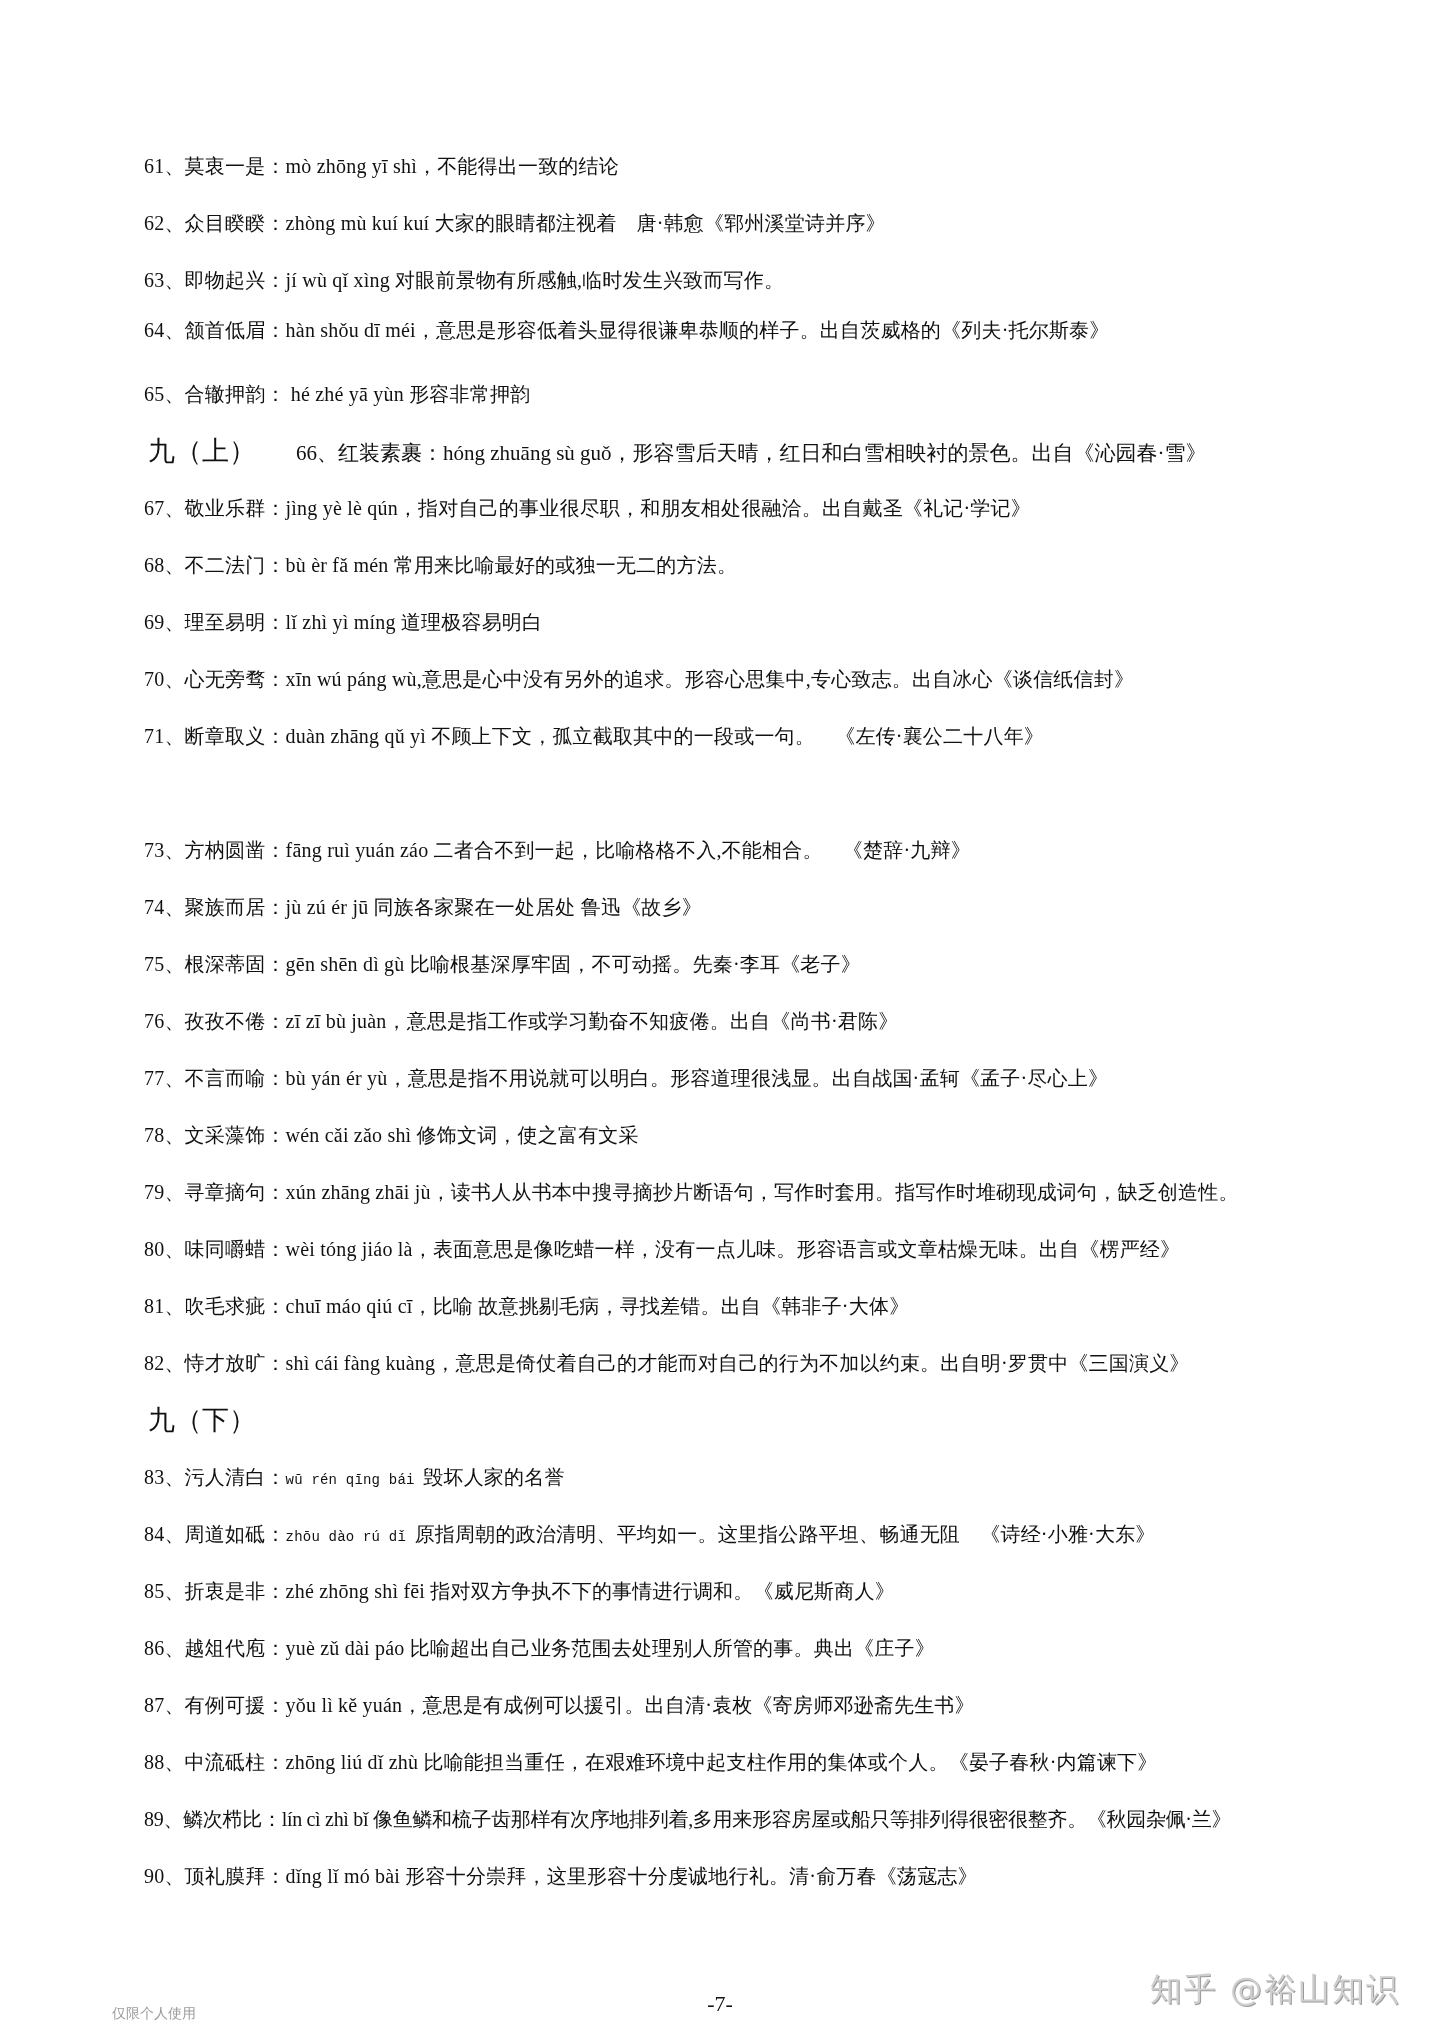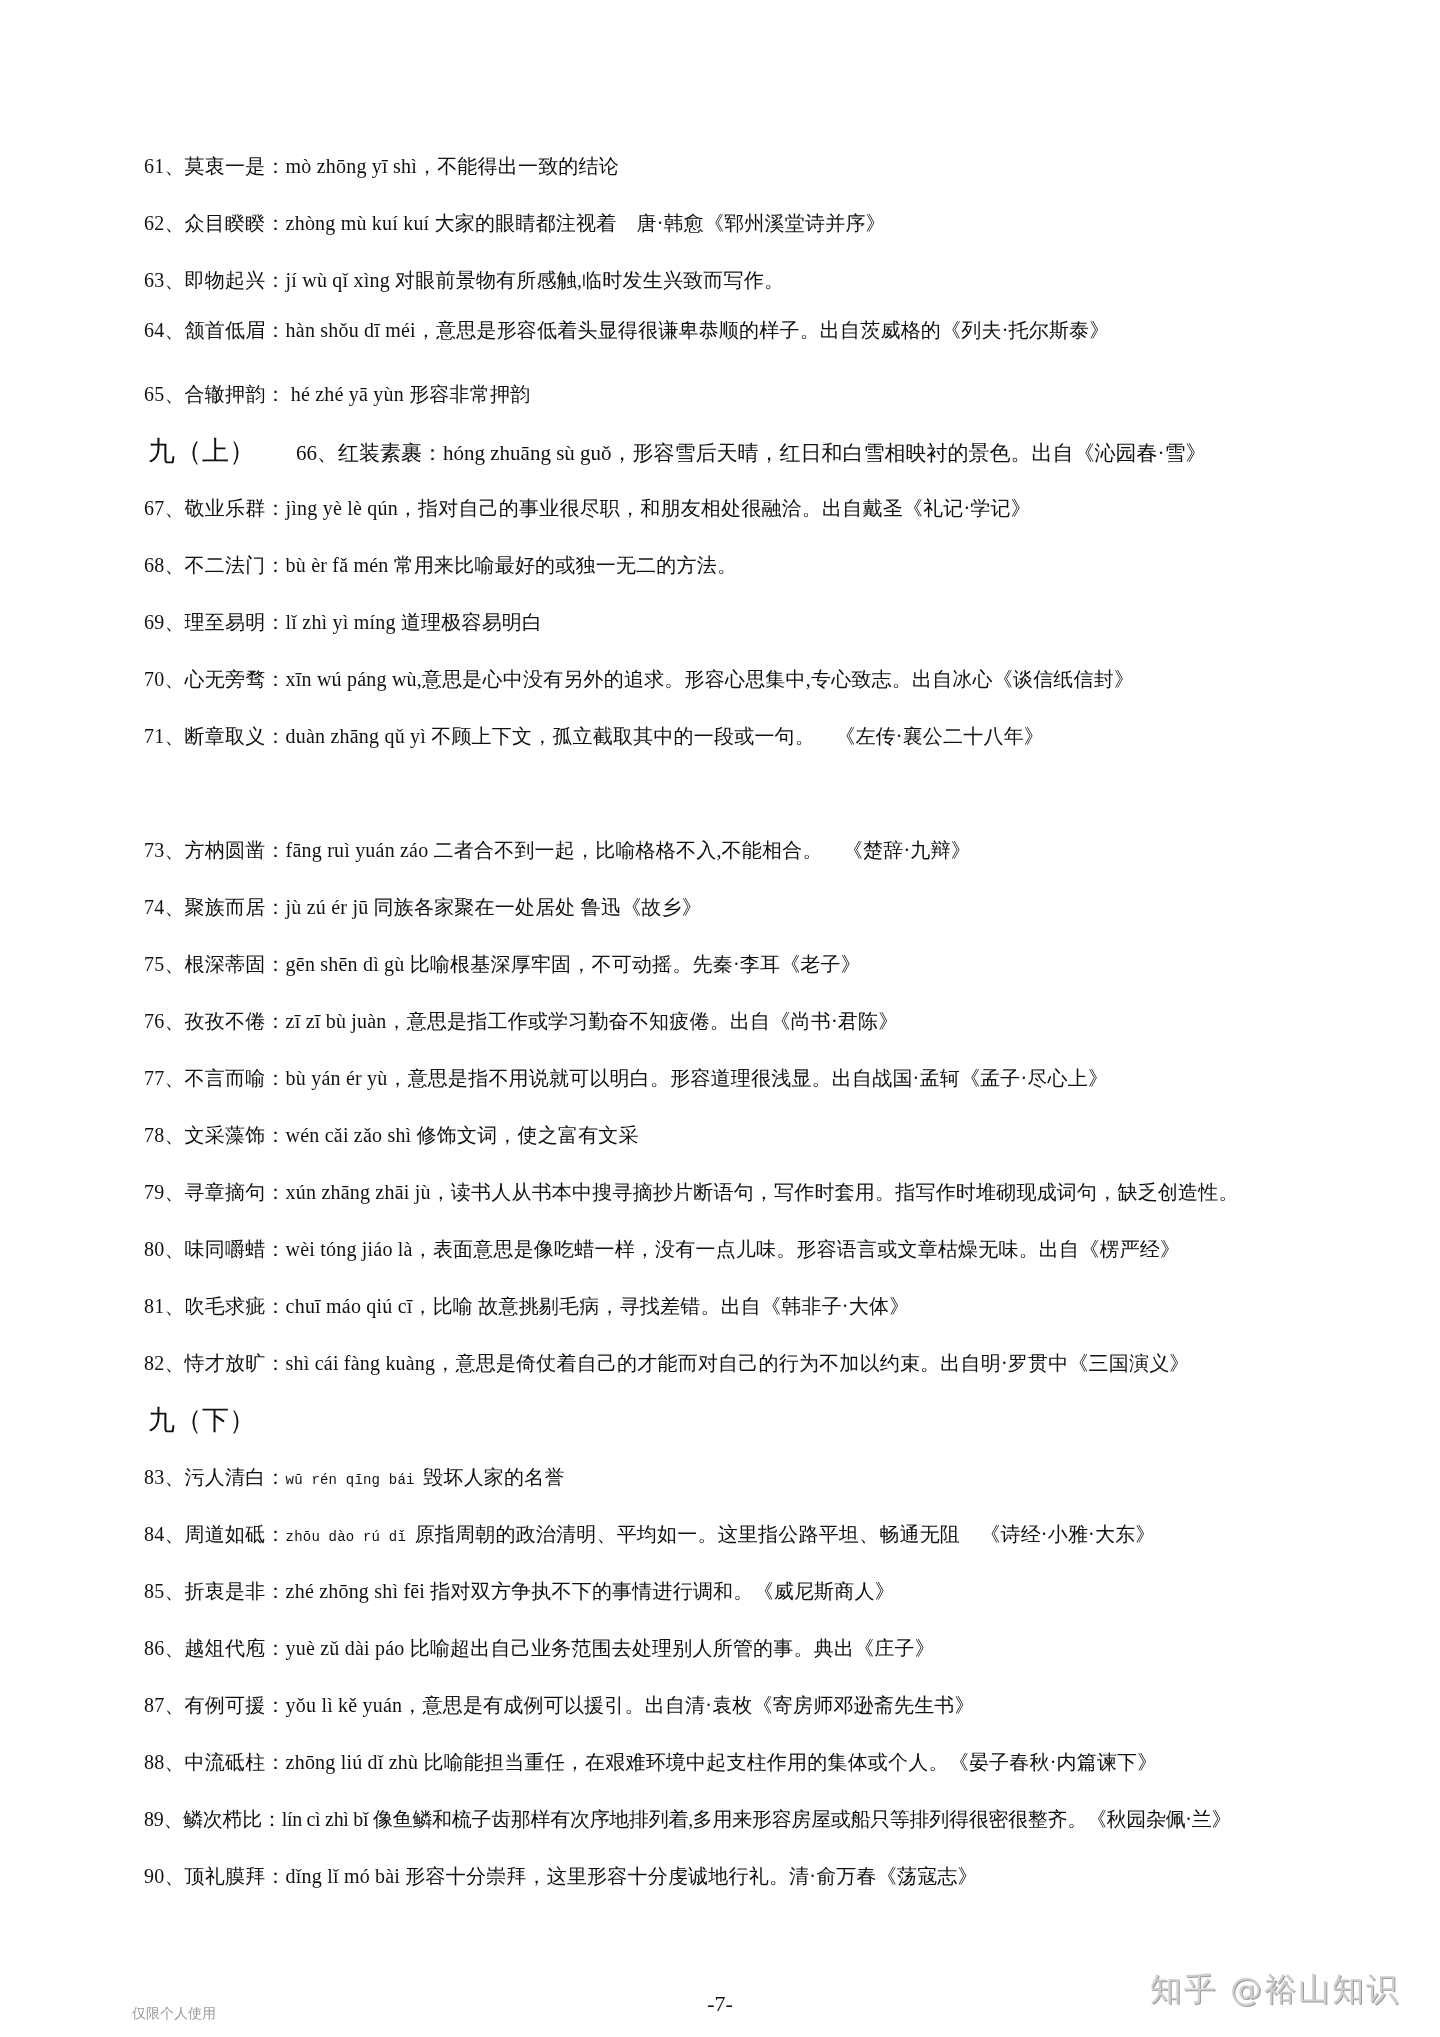--- a/index.html
+++ b/index.html
@@ -15,21 +15,21 @@
   }
   .section-label { font-size: 27px; }
   .sec-inline { position: absolute; left: 148px; font-size: 21px; white-space: nowrap; line-height: 28px; }
   .sec-inline .gap { display: inline-block; width: 40px; }
   .pinyin-sans { font-family: Liberation Mono, monospace; font-size: 14px; }
   .page-number {
     position: absolute; left: 0; width: 1440px; top: 1990px; text-align: center;
     font-size: 22px; line-height: 28px;
   }
   .footer-note {
-    position: absolute; left: 132px; top: 2005px; font-size: 14px; color: #9a9a9a;
+    position: absolute; left: 112px; top: 2005px; font-size: 14px; color: #9a9a9a;
     font-family: "DejaVu Serif", serif;
   }
   .watermark {
     position: absolute; right: 40px; top: 1968px; font-size: 32px; color: #cfcfcf;
     font-family: "DejaVu Sans", sans-serif; letter-spacing: 2px;
     text-shadow: 1px 1px 0 #9a9a9a;
   }
 </style>
 </head>
 <body>

